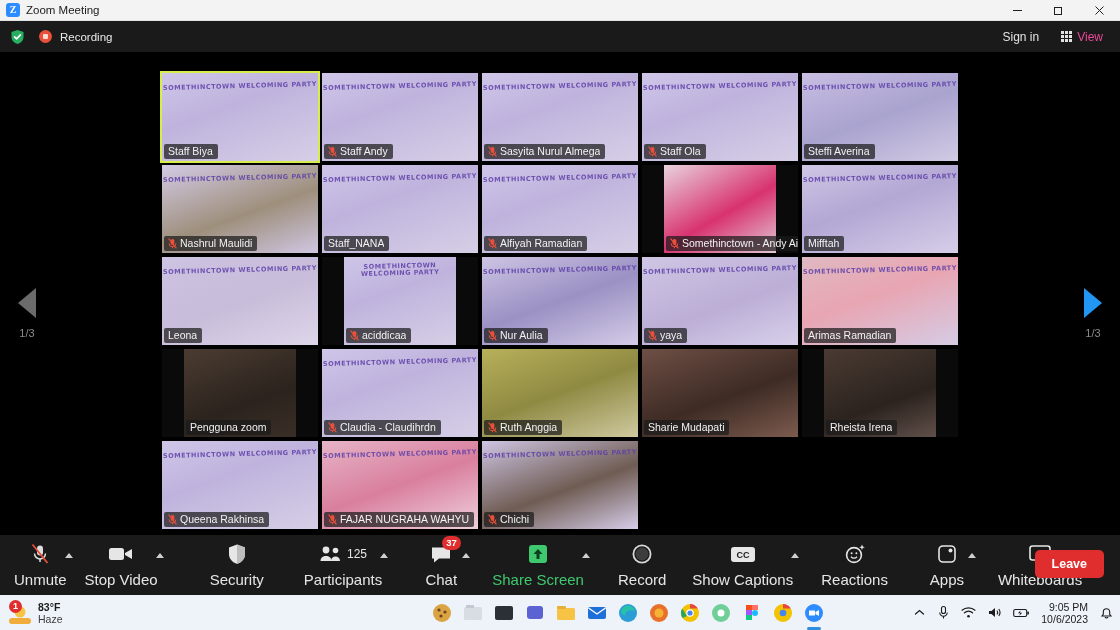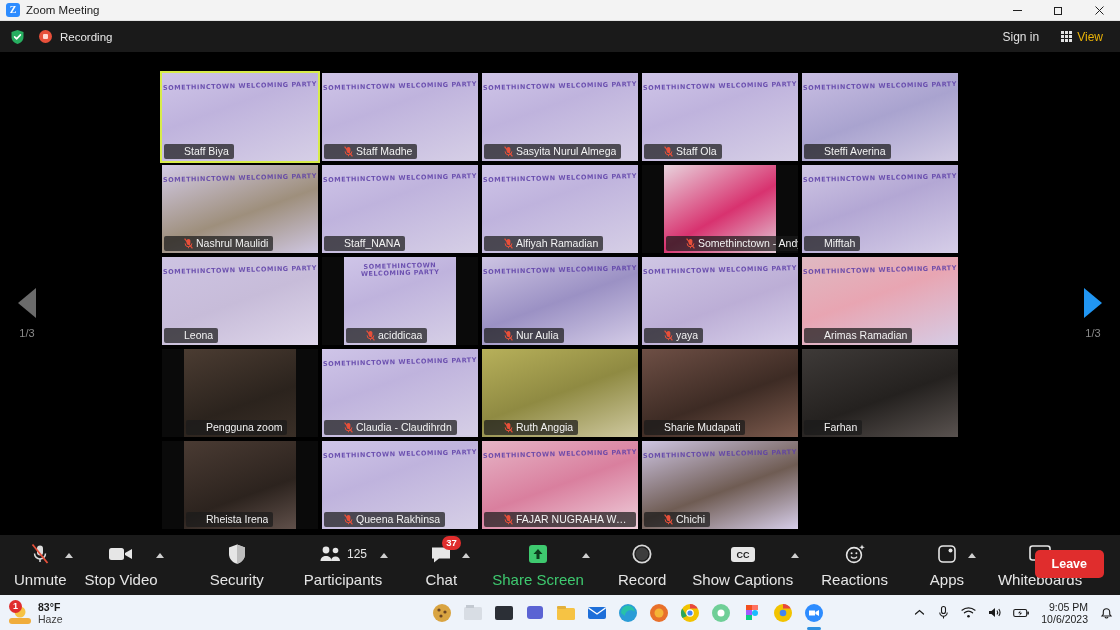--- a/index.html
+++ b/index.html
@@ -49,21 +49,21 @@
     width: 13px; height: 13px; border-radius: 50%;
     background: #e8503a; display: flex; align-items: center; justify-content: center;
   }
   .rec-dot i { width: 5px; height: 5px; background: #ffd9d2; border-radius: 1px; display:block; }
   .rec-label { color: #e8e8e8; font-size: 11.5px; margin-left: 8px; }
   .zh-right { position: absolute; right: 8px; display: flex; align-items: center; gap: 4px; }
   .signin {
     color: #e2e2e2; font-size: 12px; padding: 4px 9px; border-radius: 4px;
   }
   .viewbtn {
-    color: #eab308; font-size: 12px; padding: 4px 9px; border-radius: 4px;
+    color: #ec4899; font-size: 12px; padding: 4px 9px; border-radius: 4px;
     display: flex; align-items: center; gap: 5px;
   }
   .grid-ico { display: grid; grid-template-columns: repeat(3,3px); grid-template-rows: repeat(3,3px); gap: 1px; }
   .grid-ico i { background: #e2e2e2; display: block; }
 
   
   .stage {
     position: absolute; left: 0; top: 52px; width: 1120px; height: 483px;
     background: #000;
   }
@@ -85,21 +85,21 @@
   }
   .tile.narrow .vid { left: 22px; right: 22px; }
   .tile.narrow { background: #0a0a0a; }
   .tile.active { border-color: #d8ec4a; }
   .namebar {
     position: absolute; left: 2px; bottom: 2px;
     max-width: 152px;
     background: rgba(26,26,26,0.72);
     border-radius: 2px;
     display: flex; align-items: center; gap: 3px;
-    padding: 1px 5px 2px 20px;
+    padding: 1px 5px 2px 4px;
     height: 15px;
   }
   .tile.narrow .namebar { left: 24px; }
   .mic-muted { width: 9px; height: 11px; flex: 0 0 auto; }
   .nm {
     color: #f2f2f2; font-size: 10.5px; white-space: nowrap;
     overflow: hidden; text-overflow: ellipsis; line-height: 12px;
   }
 
   
@@ -277,21 +277,21 @@
             <b>SOMETHINCTOWN WELCOMING PARTY</b>
           </div>
         </div>
         <div class="namebar">
           <svg class="mic-muted" viewBox="0 0 9 11">
             <rect x="2.6" y="0.9" width="3.8" height="6" rx="1.9" fill="#e8503a"></rect>
             <path d="M1.1 5.4 a3.4 3.4 0 0 0 6.8 0" fill="none" stroke="#e8503a" stroke-width="1"></path>
             <line x1="4.5" y1="8.6" x2="4.5" y2="10.2" stroke="#e8503a" stroke-width="1"></line>
             <line x1="0.6" y1="0.6" x2="8.4" y2="10.4" stroke="#e8503a" stroke-width="1.2"></line>
           </svg>
-          <span class="nm">Staff Madhe</span>
+          <span class="nm">Staff Andy</span>
         </div>
       </div>
       <div class="tile">
         <div class="vid" style="background: linear-gradient(160deg, rgb(207, 197, 232) 0%, rgb(191, 179, 221) 40%, rgb(214, 207, 230) 100%);">
           <div class="banner">
             <b>SOMETHINCTOWN WELCOMING PARTY</b>
           </div>
         </div>
         <div class="namebar">
           <svg class="mic-muted" viewBox="0 0 9 11">
@@ -492,26 +492,20 @@
             <line x1="4.5" y1="8.6" x2="4.5" y2="10.2" stroke="#e8503a" stroke-width="1"></line>
             <line x1="0.6" y1="0.6" x2="8.4" y2="10.4" stroke="#e8503a" stroke-width="1.2"></line>
           </svg>
           <span class="nm">Ruth Anggia</span>
         </div>
       </div>
       <div class="tile">
         <div class="vid" style="background: linear-gradient(160deg, rgb(110, 79, 69) 0%, rgb(61, 43, 36) 55%, rgb(125, 91, 78) 100%);"></div>
         <div class="namebar">
           <span class="nm">Sharie Mudapati</span>
-        </div>
-      </div>
-      <div class="tile">
-        <div class="vid" style="background: linear-gradient(160deg, rgb(62, 58, 56) 0%, rgb(36, 33, 31) 55%, rgb(90, 83, 80) 100%);"></div>
-        <div class="namebar">
-          <span class="nm">Farhan</span>
         </div>
       </div>
       <div class="tile narrow">
         <div class="vid" style="background: linear-gradient(160deg, rgb(74, 59, 51) 0%, rgb(44, 35, 30) 60%, rgb(96, 80, 74) 100%);"></div>
         <div class="namebar">
           <span class="nm">Rheista Irena</span>
         </div>
       </div>
       <div class="tile">
         <div class="vid" style="background: linear-gradient(160deg, rgb(207, 197, 232) 0%, rgb(191, 179, 221) 40%, rgb(214, 207, 230) 100%);">

